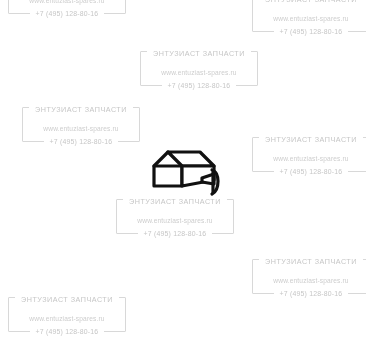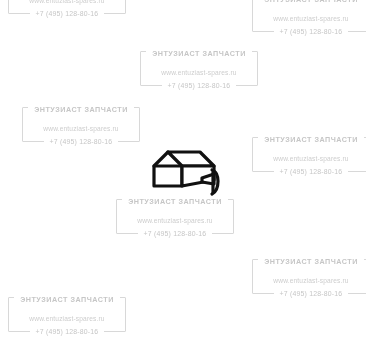--- a/index.html
+++ b/index.html
@@ -40,21 +40,21 @@
   .wm-title-wrap {
     position: absolute;
     left: 0; right: 0; top: 1px;
     text-align: center;
     line-height: 12px;
   }
   .wm-title-wrap span {
     background: #ffffff;
     padding: 0 6px;
     font-size: 7.2px;
-    font-weight: bold;
+    font-weight: normal;
     letter-spacing: 0.5px;
     color: #c6c6c6;
     text-align: center;
   }
   .wm-url-wrap {
     position: absolute;
     left: 0; right: 0; top: 17px;
     text-align: center;
   }
   .wm-url-wrap span {

